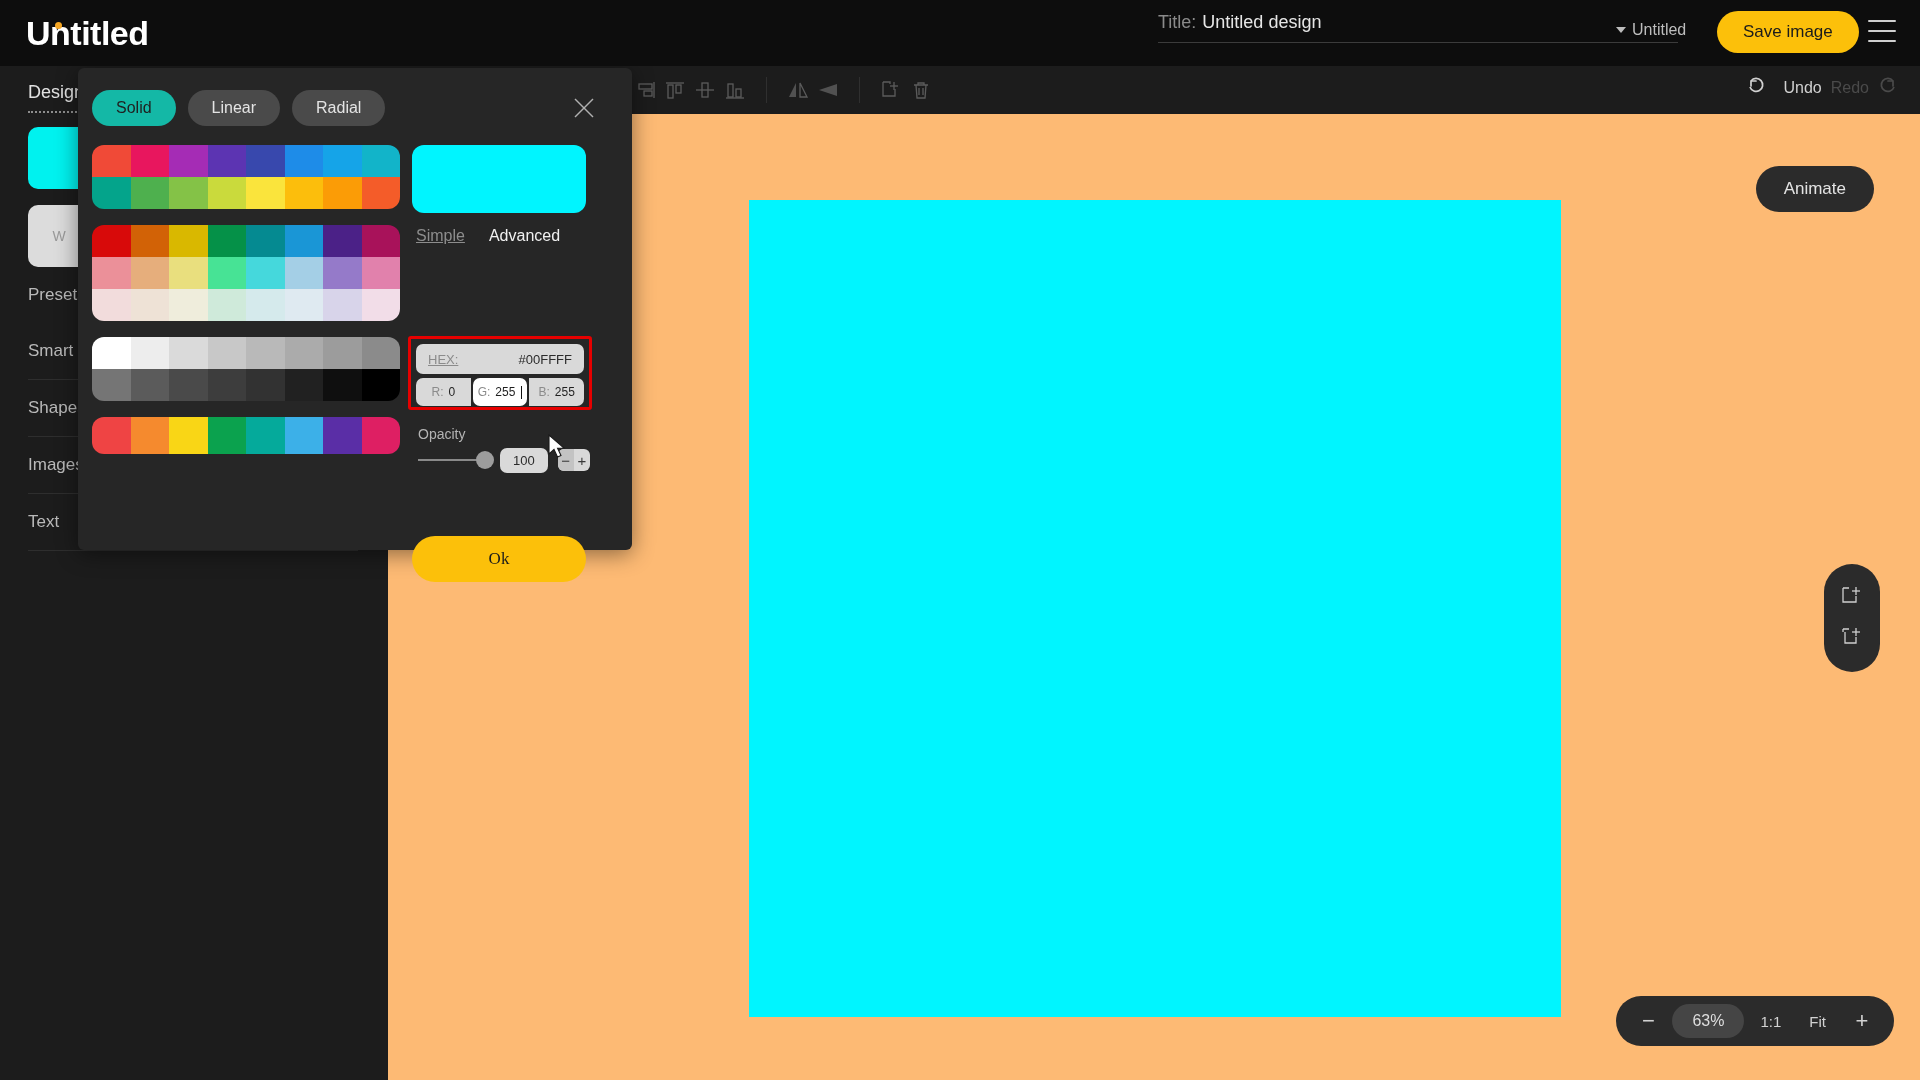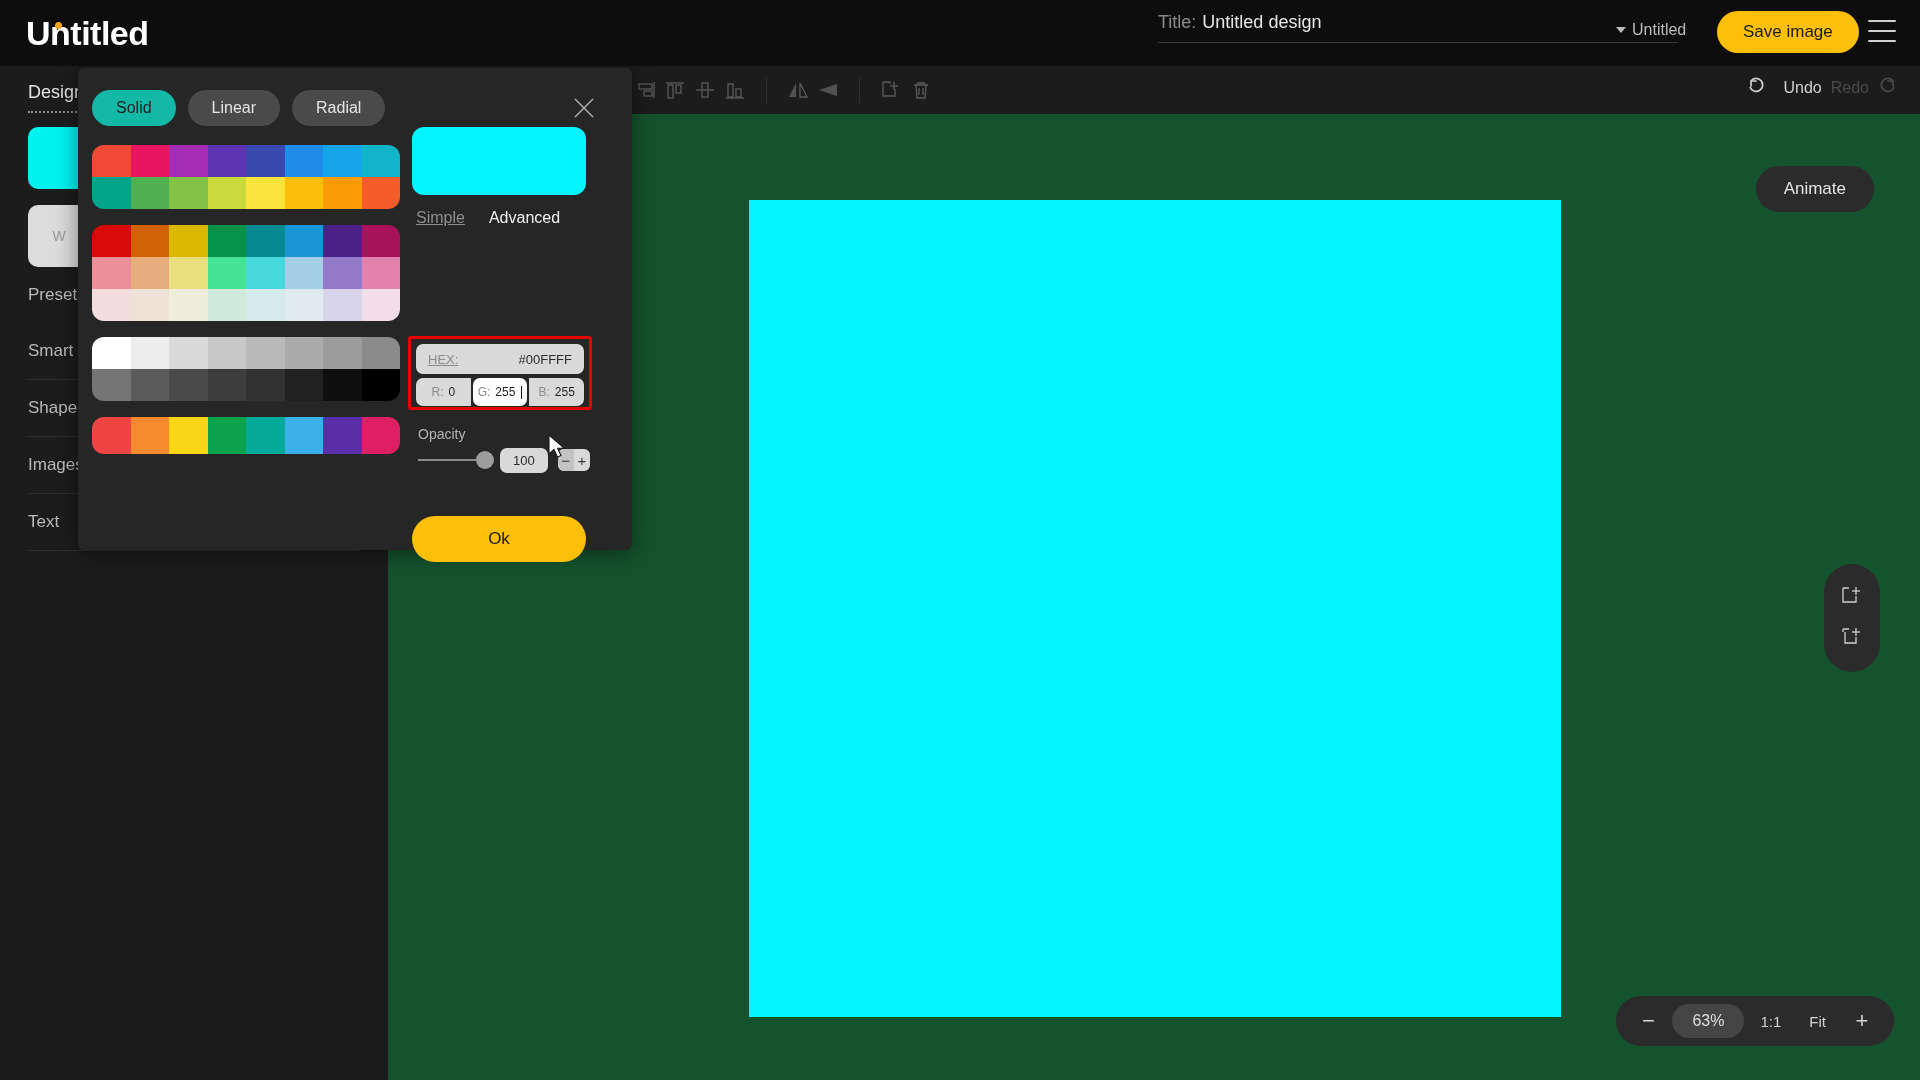--- a/index.html
+++ b/index.html
@@ -107,21 +107,21 @@
     align-items: center; gap: 9px; z-index: 30;
   }
   .undo-txt { color: #d0d0d0; font-size: 16px; cursor: pointer; margin-left: 9px; }
   .redo-txt { color: #4a4a4a; font-size: 16px; cursor: pointer; }
   .arc { stroke: #d0d0d0; fill: none; stroke-width: 1.7; }
   .arc-dim { stroke: #4a4a4a; fill: none; stroke-width: 1.7; }
 
   
   .workspace {
     position: absolute; left: 388px; top: 114px; width: 1532px; height: 966px;
-    background: #14532d; z-index: 5;
+    background: #fdba74; z-index: 5;
   }
   .canvas {
     position: absolute; left: 361px; top: 86px; width: 812px; height: 817px;
     background: #00f5ff;
   }
   .animate-btn {
     position: absolute; right: 46px; top: 52px; padding: 13px 28px;
     background: #2b2b2b; color: #e3e3e3; font-size: 17px; border: none;
     border-radius: 24px; cursor: pointer; font-family: "Liberation Sans", sans-serif;
   }
@@ -166,21 +166,21 @@
     cursor: pointer;
   }
   .close-x svg { display: block; }
 
   .palettes { position: absolute; left: 14px; top: 77px; width: 308px; }
   .pal { border-radius: 12px; overflow: hidden; margin-bottom: 16px; }
   .pal-row { display: flex; height: 32px; }
   .pal-row .c { flex: 1 1 0; cursor: pointer; }
   .pal-single .pal-row { height: 37px; }
 
-  .preview-col { position: absolute; left: 334px; top: 59px; width: 174px; }
+  .preview-col { position: absolute; left: 334px; top: 77px; width: 174px; }
   .preview {
     width: 174px; height: 68px; border-radius: 12px; background: #00f5ff;
   }
   .sa-tabs { display: flex; gap: 24px; margin-top: 14px; padding-left: 4px; }
   .sa-tab { font-size: 16px; color: #8d8d8d; cursor: pointer; }
   .sa-tab.simple { text-decoration: underline; }
   .sa-tab.active { color: #f0f0f0; }
 
   .hl-box {
     position: absolute; left: 330px; top: 268px; width: 184px; height: 74px;
@@ -234,23 +234,23 @@
     margin-left: 10px; display: flex; background: #d9d9d9; border-radius: 6px;
     overflow: hidden;
   }
   .op-pm span {
     width: 20px; height: 22px; display: flex; align-items: center;
     justify-content: center; color: #3a3a3a; font-size: 15px; cursor: pointer;
   }
   .op-pm span:first-child { background: #c3c3c3; }
 
   .ok-btn {
-    position: absolute; left: 334px; top: 448px; width: 174px; height: 46px;
+    position: absolute; left: 334px; top: 468px; width: 174px; height: 46px;
     background: #fcc00a; color: #1b1b1b; font-size: 17px; border: none;
-    border-radius: 23px; cursor: pointer; font-family: Liberation Sans, sans-serif;
+    border-radius: 23px; cursor: pointer; font-family: Liberation Serif, serif;
   }
 
   
   .cursor { position: absolute; left: 548px; top: 434px; z-index: 90; pointer-events: none; }
 </style>
 </head>
 <body>
 
 <div id="app">
 

